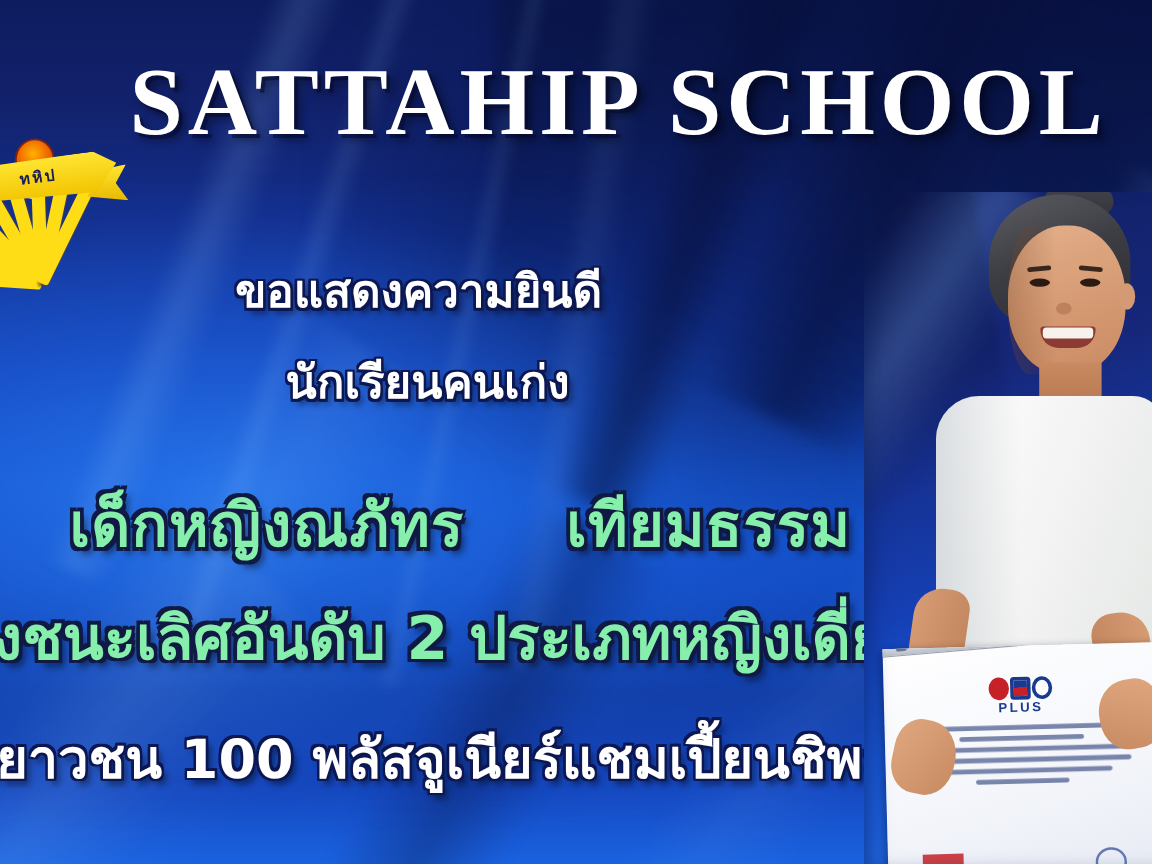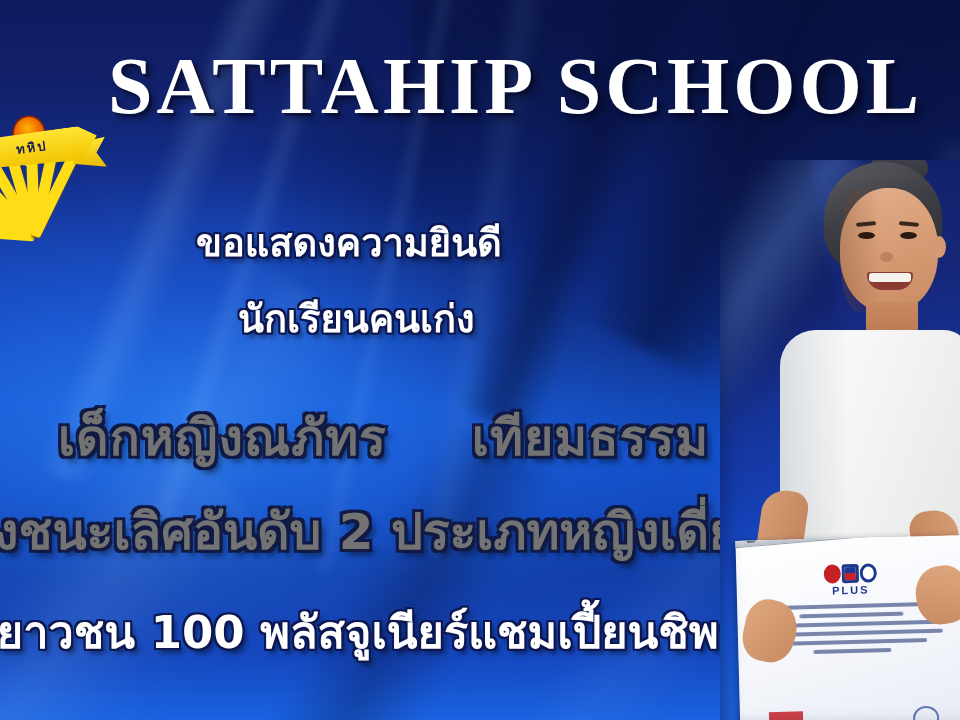--- a/index.html
+++ b/index.html
@@ -132,21 +132,21 @@
   .thai { font-family:"DejaVu Sans", sans-serif; white-space:nowrap; }
 
   .t-white {
     color:#ffffff; font-weight:bold;
     text-shadow:
       -2px 0 0 #0d1852, 2px 0 0 #0d1852, 0 -2px 0 #0d1852, 0 2px 0 #0d1852,
       -2px -2px 0 #0d1852, 2px -2px 0 #0d1852, -2px 2px 0 #0d1852, 2px 2px 0 #0d1852,
       4px 5px 5px rgba(0,0,0,.45);
   }
   .t-yellow {
-    color:#737373; font-weight:bold;
+    color:#86efac; font-weight:bold;
     text-shadow:
       -2px 0 0 #101a44, 2px 0 0 #101a44, 0 -2px 0 #101a44, 0 2px 0 #101a44,
       -3px -3px 0 #101a44, 3px -3px 0 #101a44, -3px 3px 0 #101a44, 3px 3px 0 #101a44,
       5px 6px 6px rgba(0,0,0,.5);
   }
 
   #line-congrats { position:absolute; left:196px; top:212px; font-size:38px; }
   #line-student  { position:absolute; left:238px; top:288px; font-size:38px; }
   #line-name     { position:absolute; left:58px;  top:398px; font-size:50px; letter-spacing:1px; }
   #line-name .gap { display:inline-block; width:48px; }

